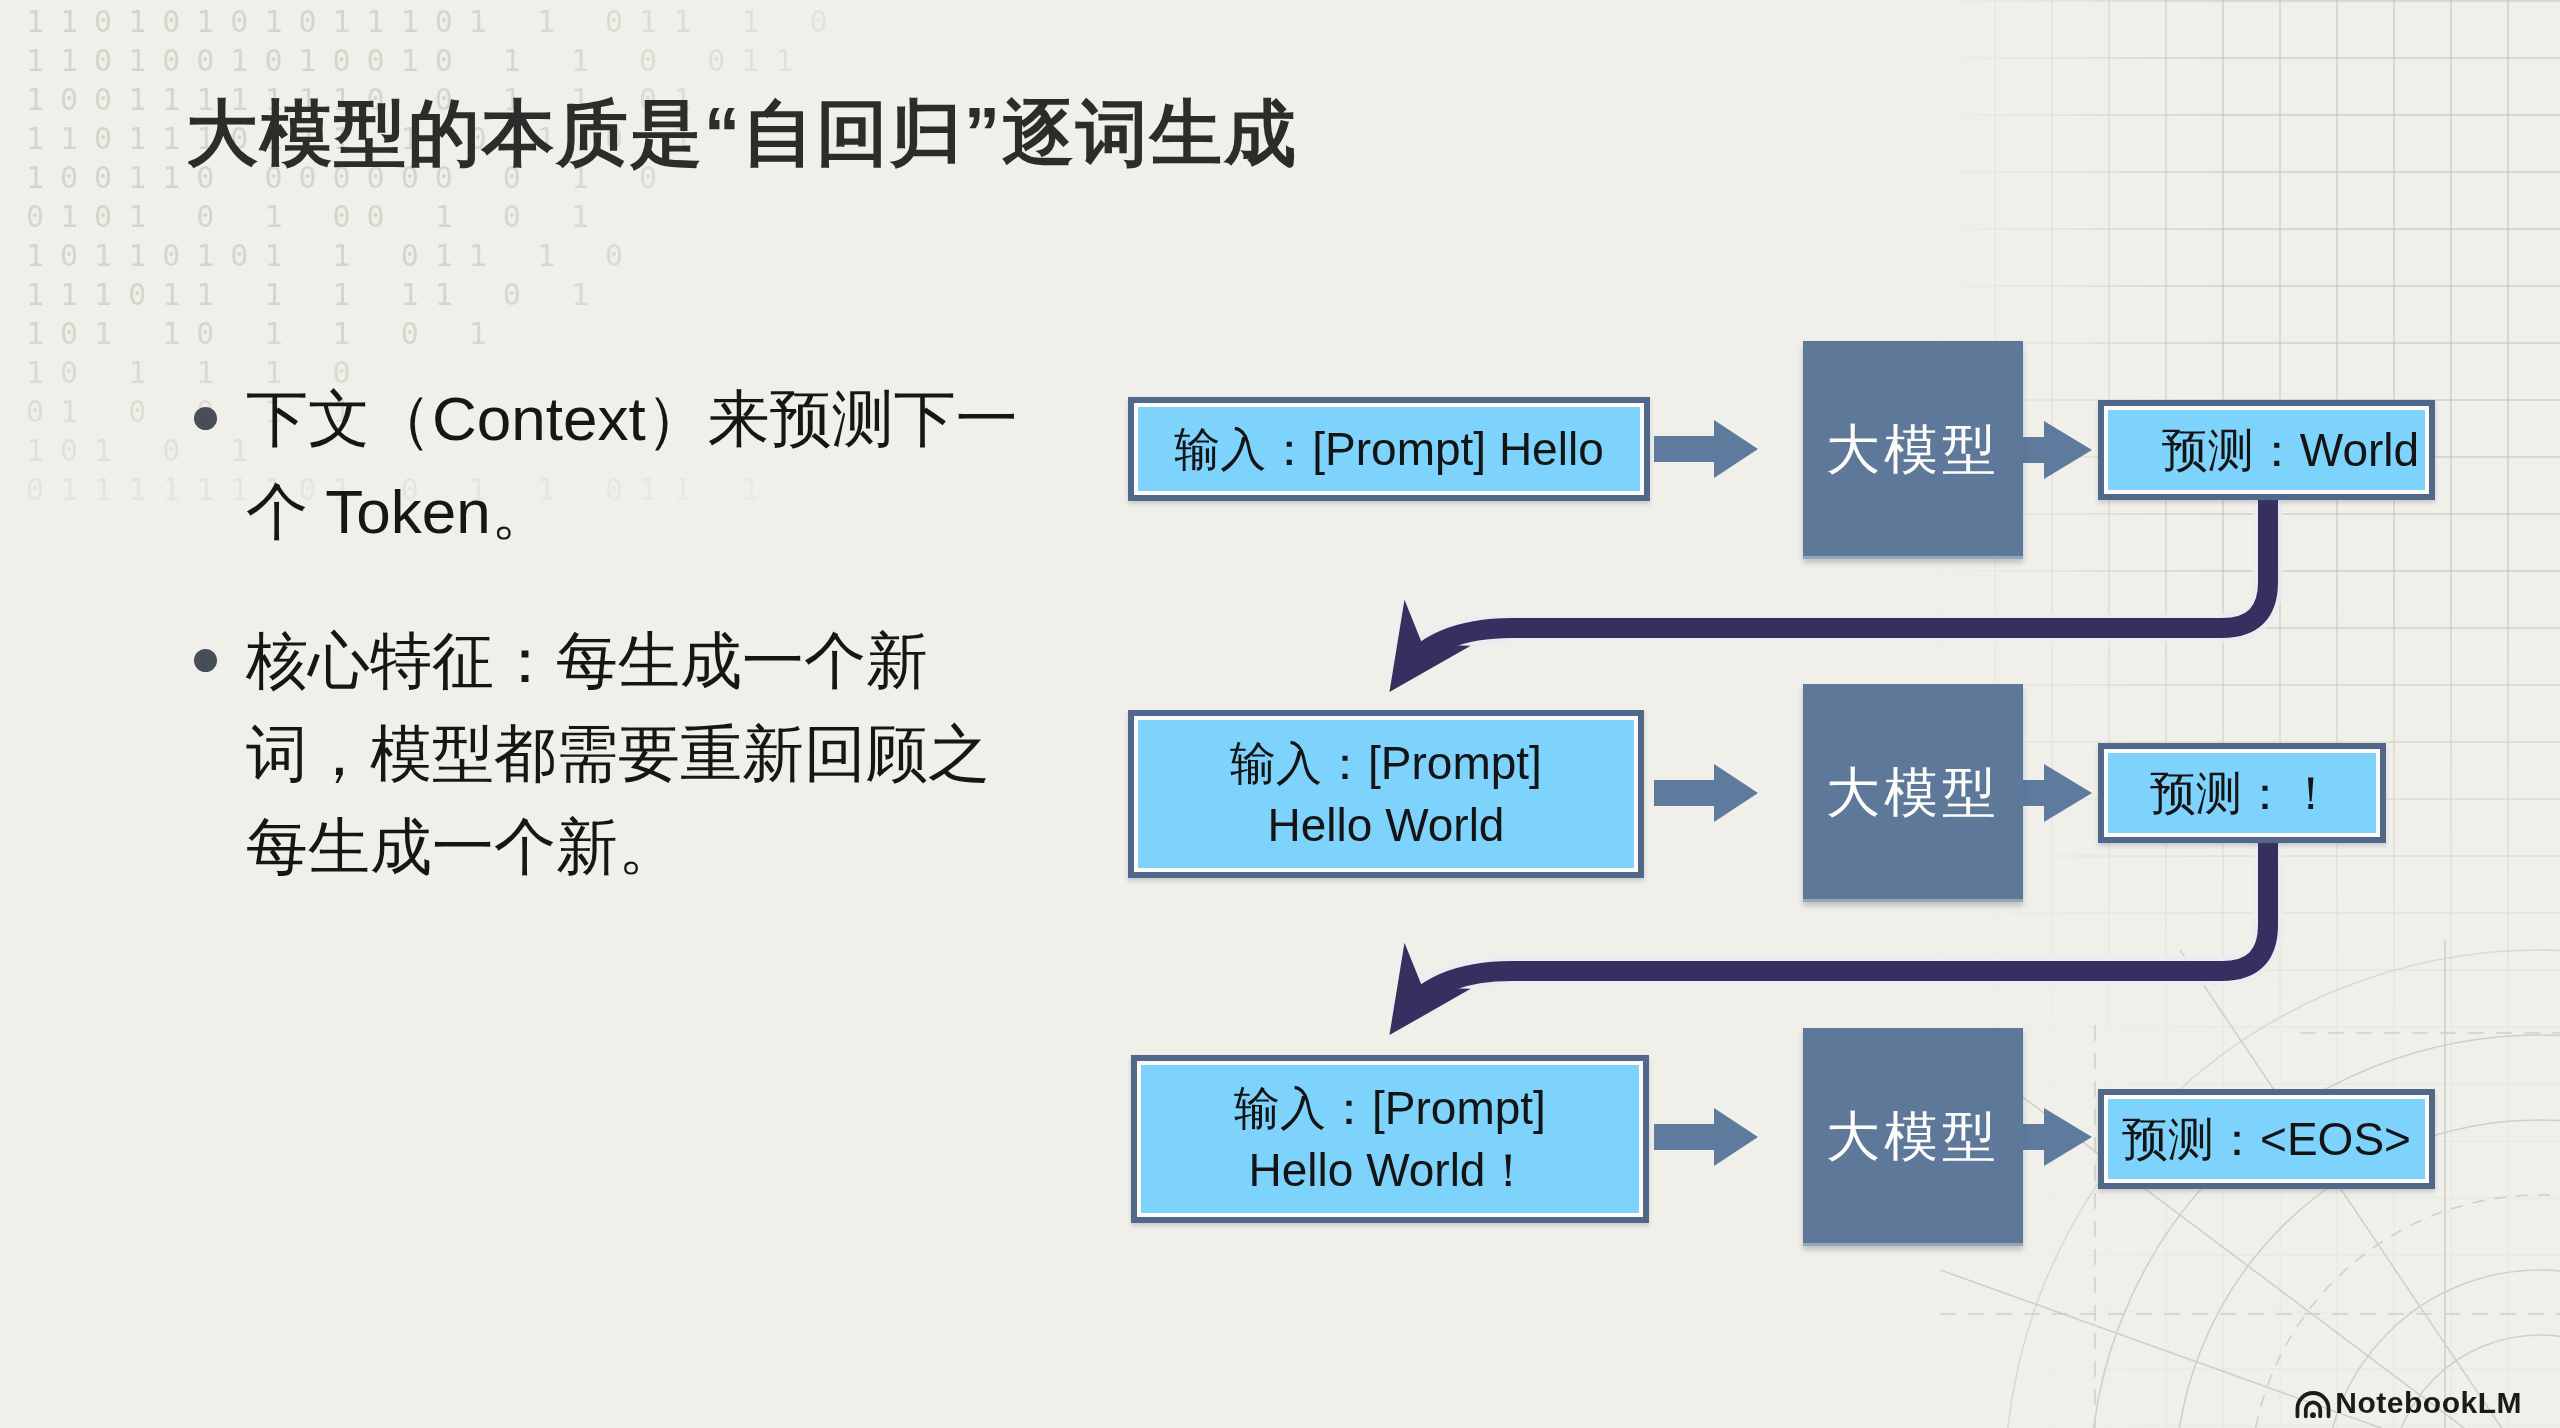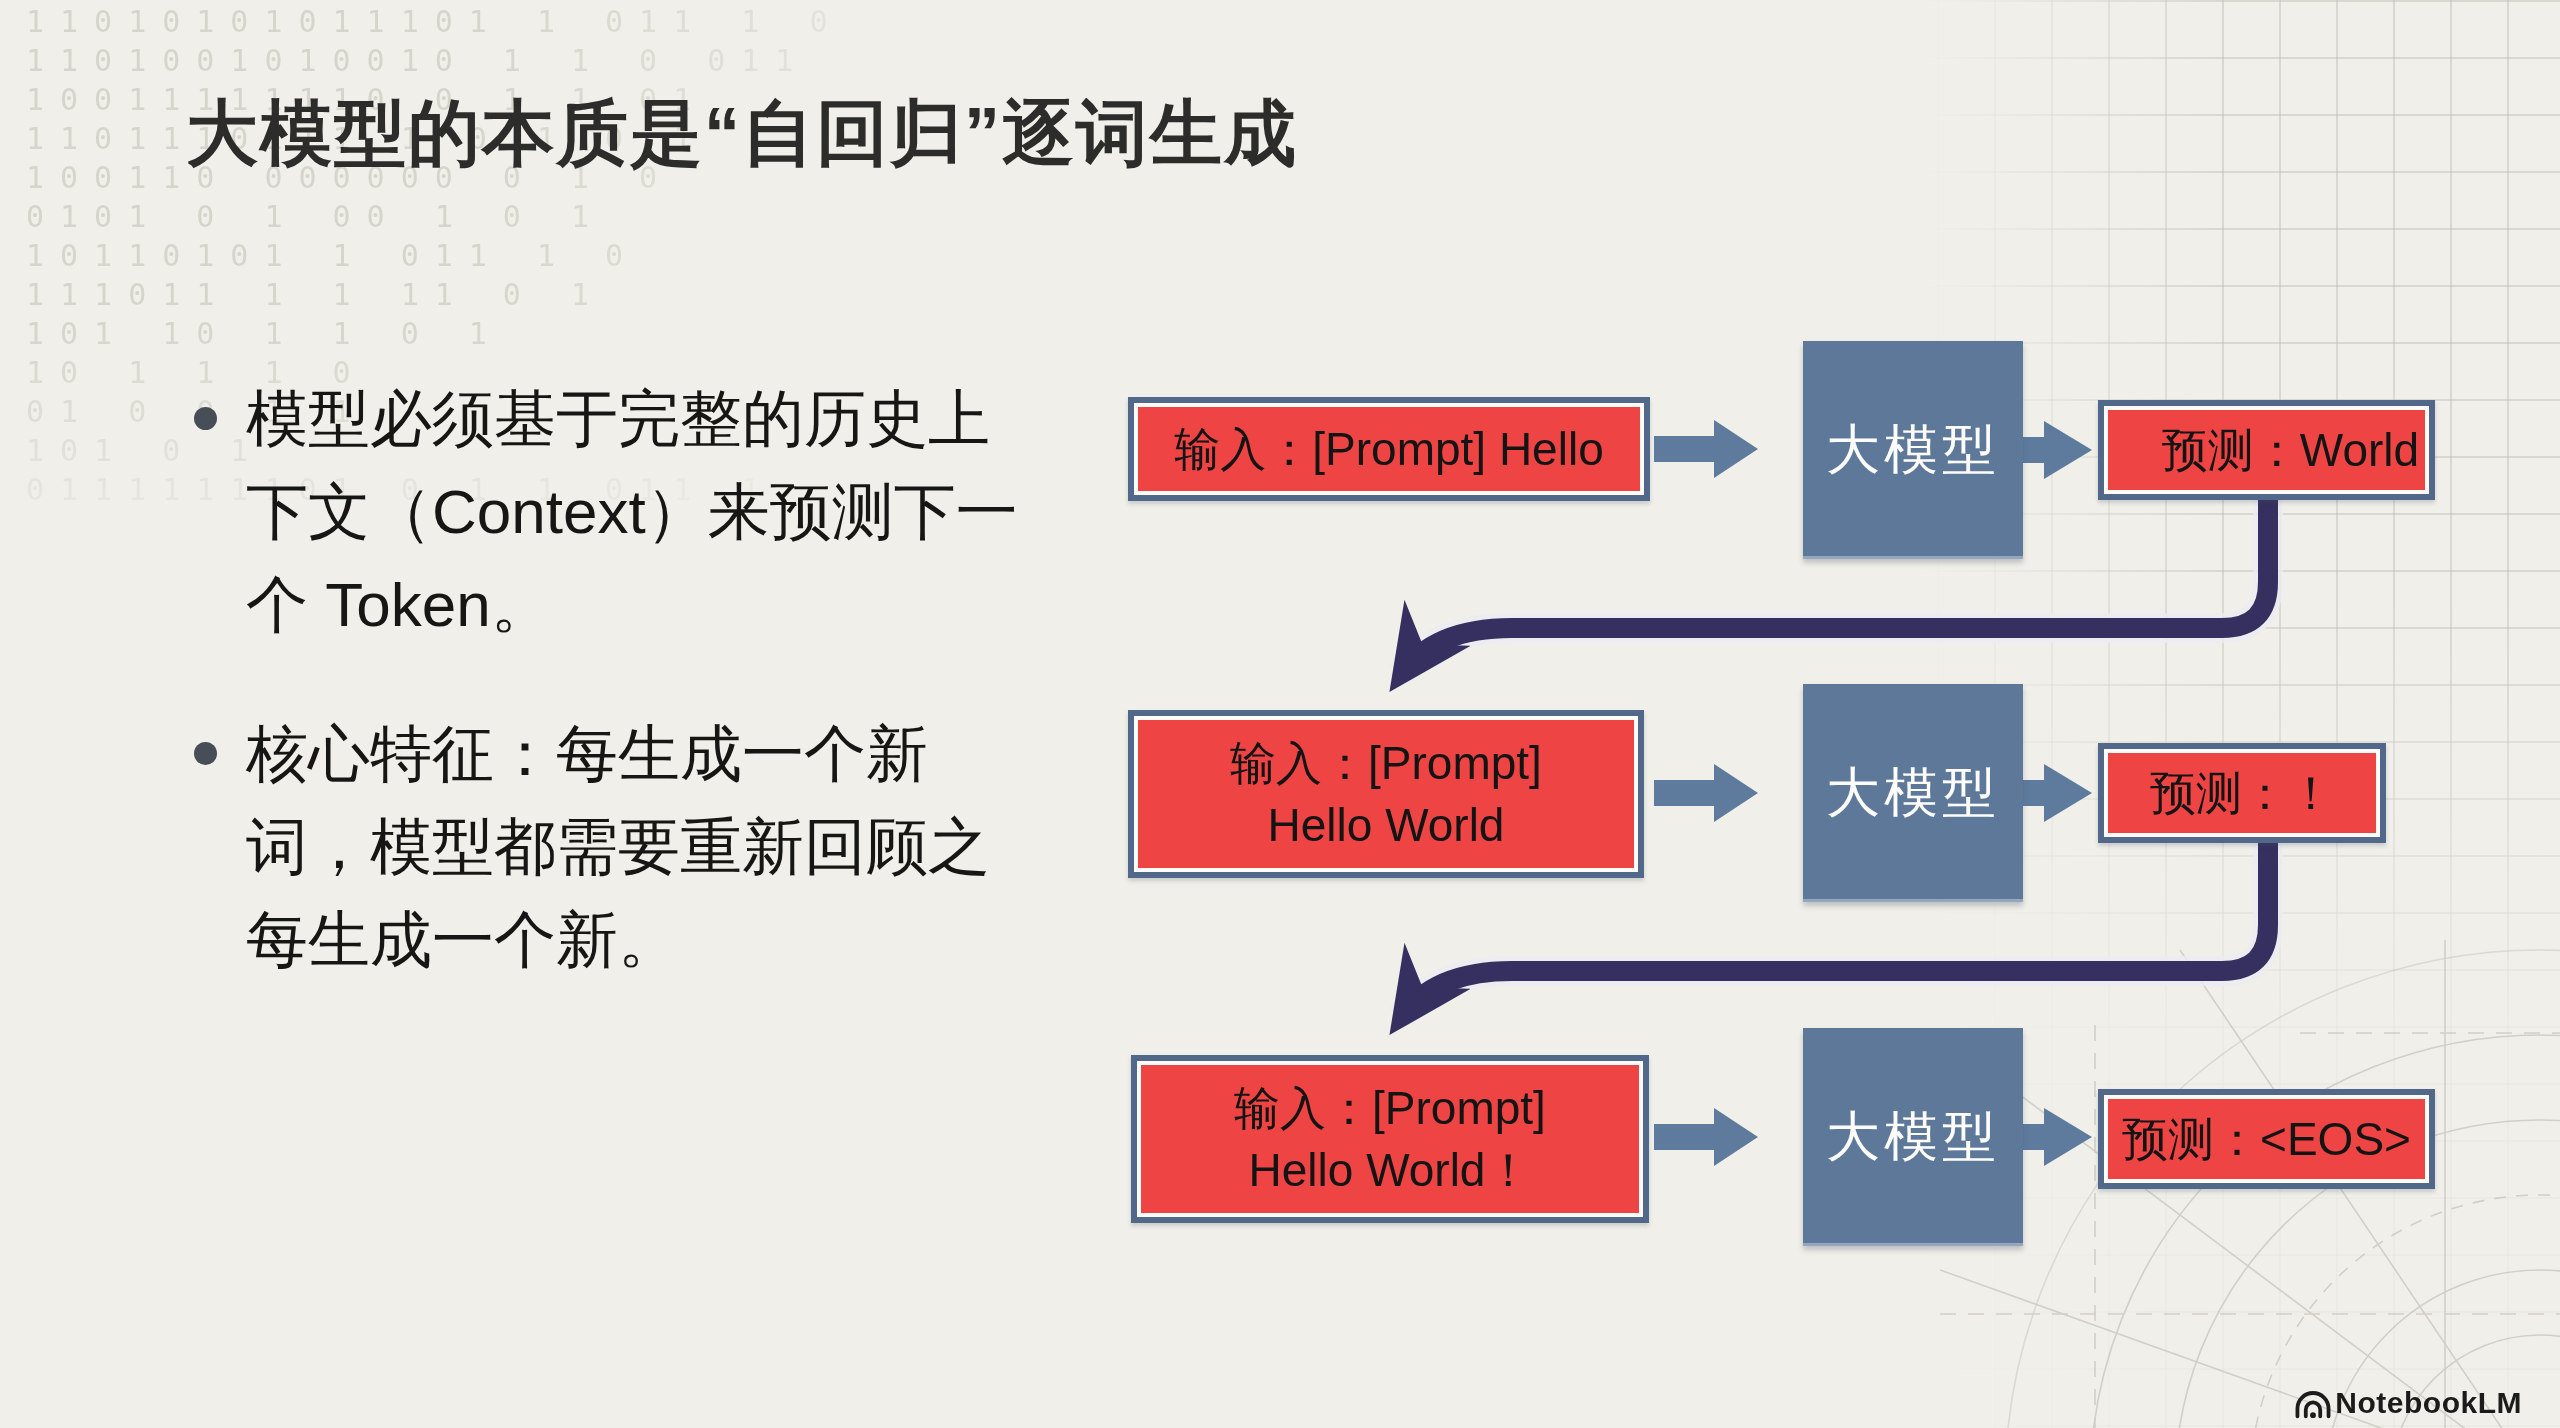--- a/index.html
+++ b/index.html
@@ -25,21 +25,21 @@
 
   .title{position:absolute;left:186px;top:86px;z-index:5;font-size:72px;font-weight:800;
          letter-spacing:2px;color:#2c2c2a;white-space:nowrap;}
 
   .bullets{position:absolute;left:194px;top:372px;width:940px;z-index:5;}
   .bullet{position:relative;padding-left:52px;font-size:62px;line-height:93px;color:#161614;margin-bottom:56px;}
   .bullet::before{content:"";position:absolute;left:0;top:35px;width:23px;height:23px;border-radius:50%;background:#474e57;}
 
   .arrows{position:absolute;left:0;top:0;z-index:4;}
 
-  .iobox{position:absolute;box-sizing:border-box;background:#ef4444;border:6px solid #51688a;
+  .iobox{position:absolute;box-sizing:border-box;background:#7dd3fc;border:6px solid #51688a;
          box-shadow:inset 0 0 0 4px #fcfbf7,0 3px 4px rgba(70,80,100,.22);
          display:flex;flex-direction:column;align-items:center;justify-content:center;
          font-size:46px;line-height:62px;color:#141414;text-align:center;z-index:5;}
   .model{position:absolute;box-sizing:border-box;background:#5d7899;color:#fcfcfa;
          display:flex;align-items:center;justify-content:center;font-size:54px;letter-spacing:4px;
          box-shadow:0 4px 5px rgba(70,80,100,.28),inset 0 -3px 0 rgba(255,255,255,.35);z-index:5;margin-left:44px;}
 
   .logo{position:absolute;right:38px;bottom:8px;z-index:6;display:flex;align-items:center;gap:2px;}
   .logo-text{font-size:30px;font-weight:700;color:#1b1b1b;letter-spacing:.5px;}
 </style>
@@ -68,21 +68,20 @@
       <line x1="600" y1="545" x2="60" y2="140"></line>
       <line x1="600" y1="545" x2="240" y2="10"></line>
       <line x1="600" y1="545" x2="0" y2="330"></line>
     </g>
   </svg>
 
   <div class="title">大模型的本质是“自回归”逐词生成</div>
 
   <div class="bullets">
     <div class="bullet">
-        <div>模型必须基于完整的历史上</div>
         <div>下文（Context）来预测下一</div>
         <div>个 Token。</div>
       </div>
     <div class="bullet">
         <div>核心特征：每生成一个新</div>
         <div>词，模型都需要重新回顾之</div>
         <div>每生成一个新。</div>
       </div>
   </div>
 

